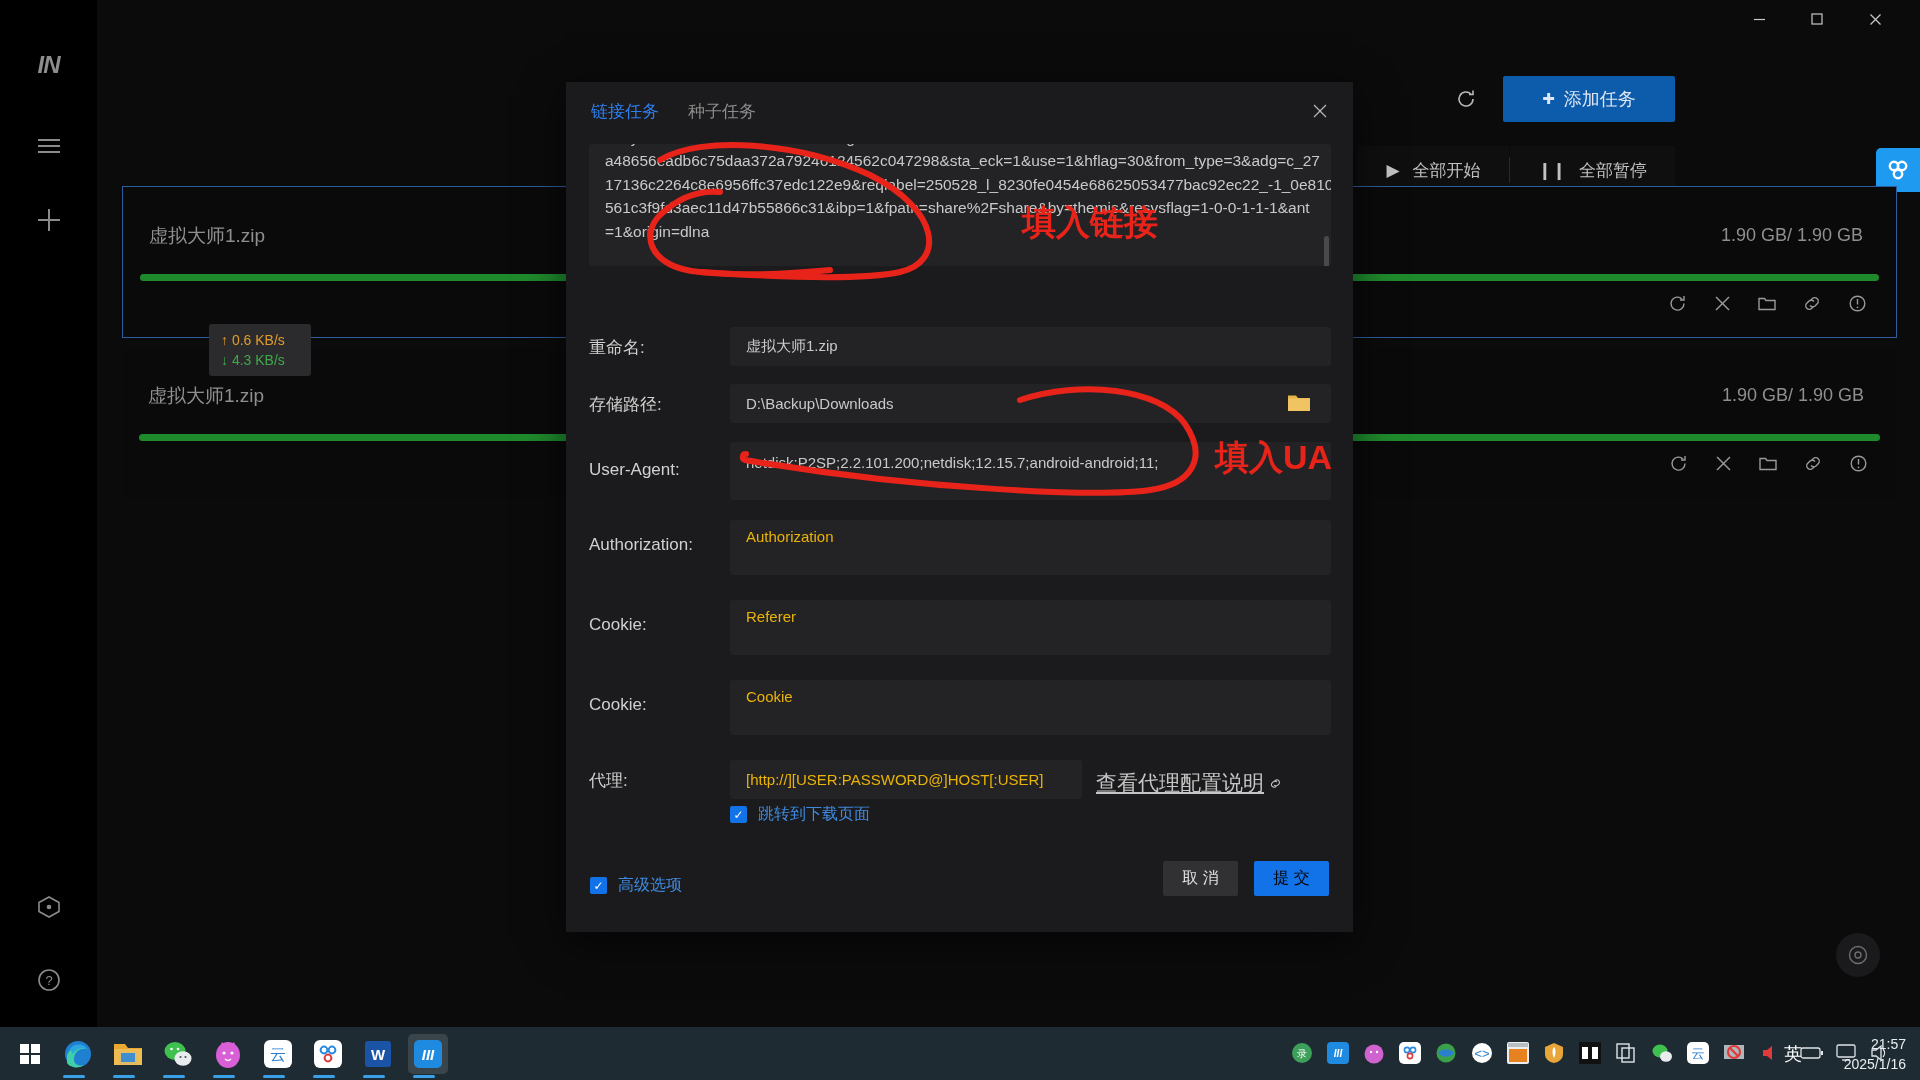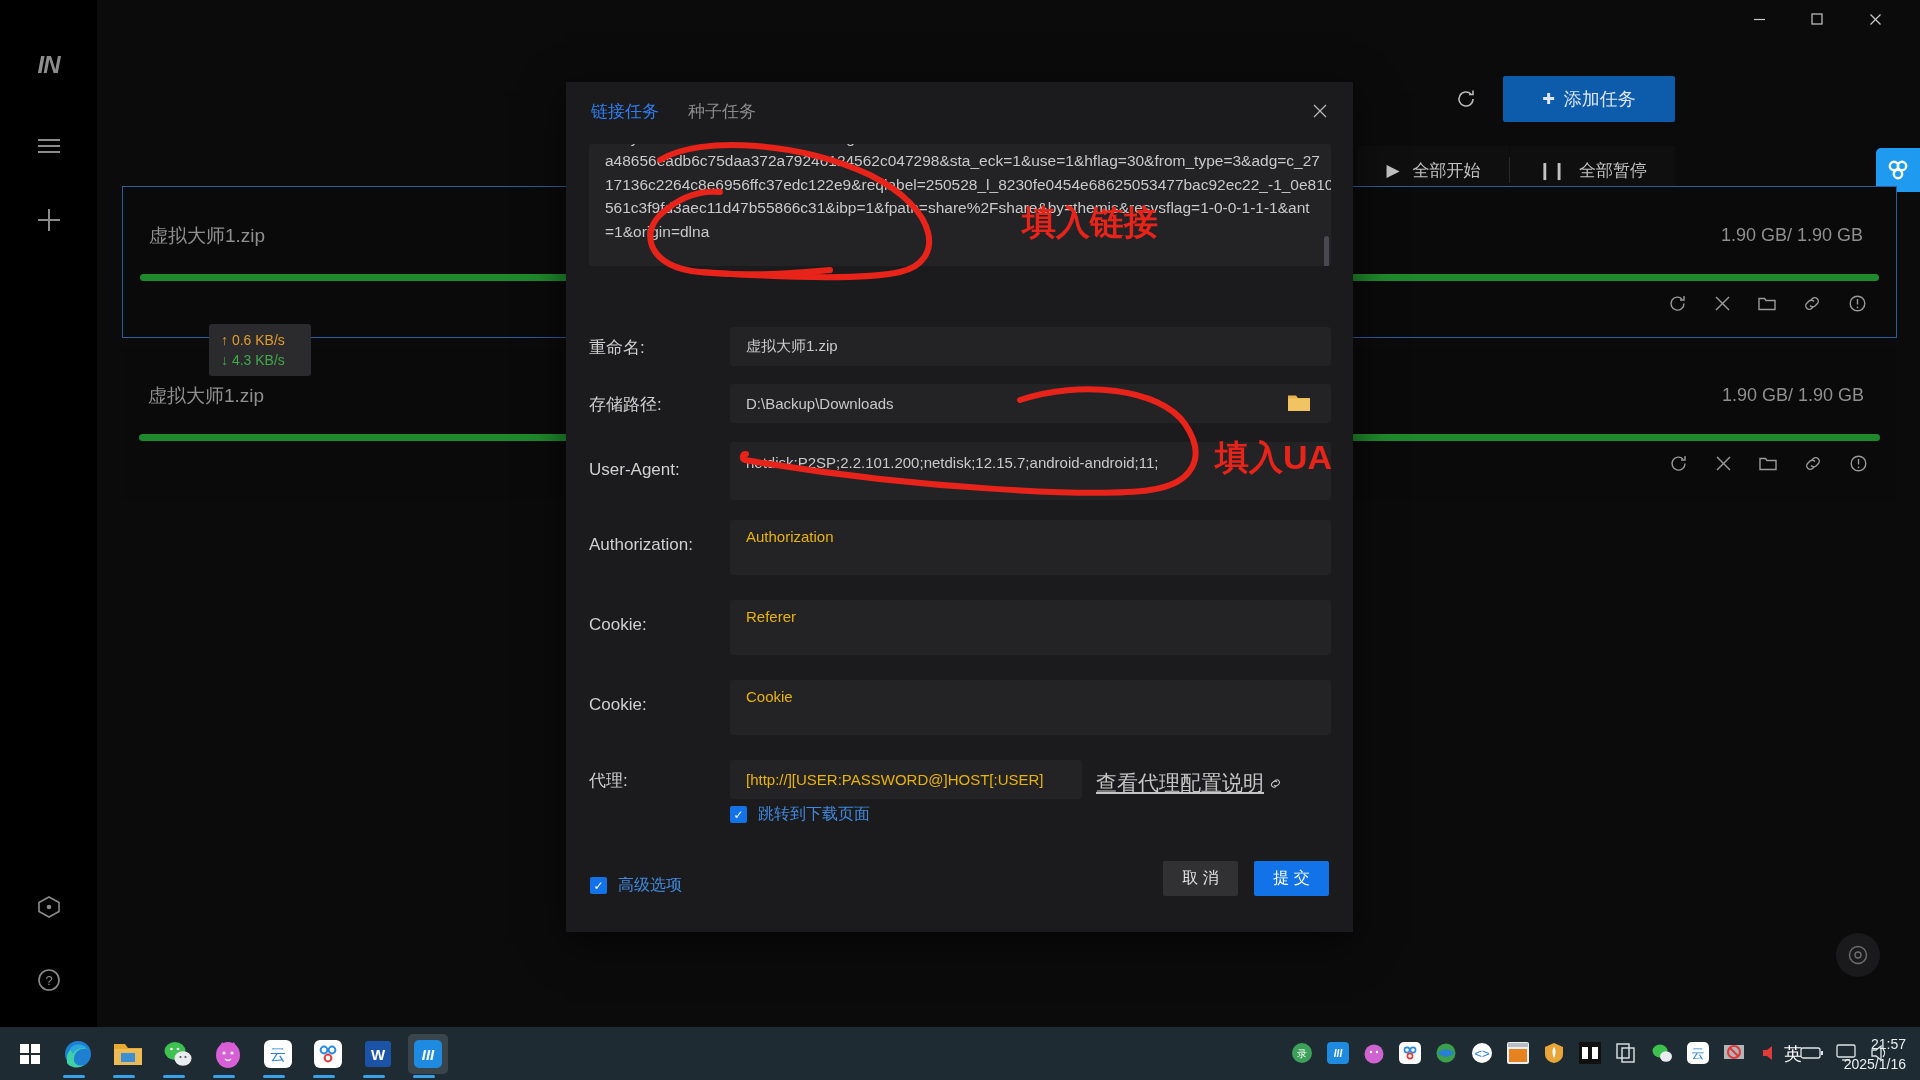--- a/index.html
+++ b/index.html
@@ -248,21 +248,21 @@
   #btn-cancel {
     position: absolute; left: 597px; top: 779px;
     width: 75px; height: 35px;
     background: #313134; color: #e0e0e0; font-size: 16px;
     display: flex; align-items: center; justify-content: center;
     border-radius: 2px;
   }
   #btn-submit {
     position: absolute; left: 688px; top: 779px;
     width: 75px; height: 35px;
-    background: #1273e8; color: #ffffff; font-size: 16px;
+    background: #1273e8; color: #000000; font-size: 16px;
     display: flex; align-items: center; justify-content: center;
     border-radius: 2px;
   }
 
   
   #annotations { position: absolute; left: 0; top: 0; width: 1920px; height: 1080px; pointer-events: none; }
   .ann-text {
     position: absolute; color: #e8231a; font-size: 34px; font-weight: bold;
   }
   #ann-link { left: 1022px; top: 200px; }

